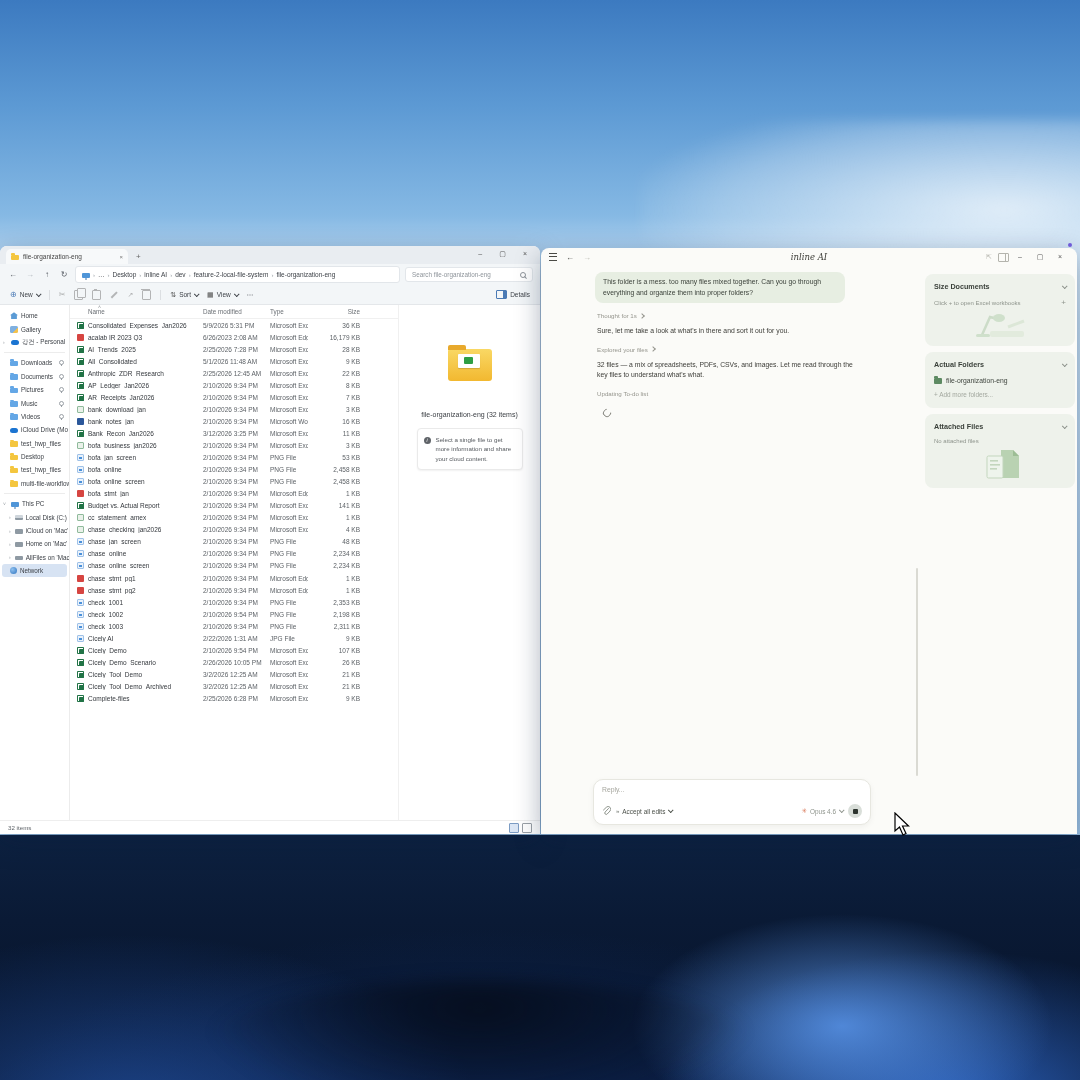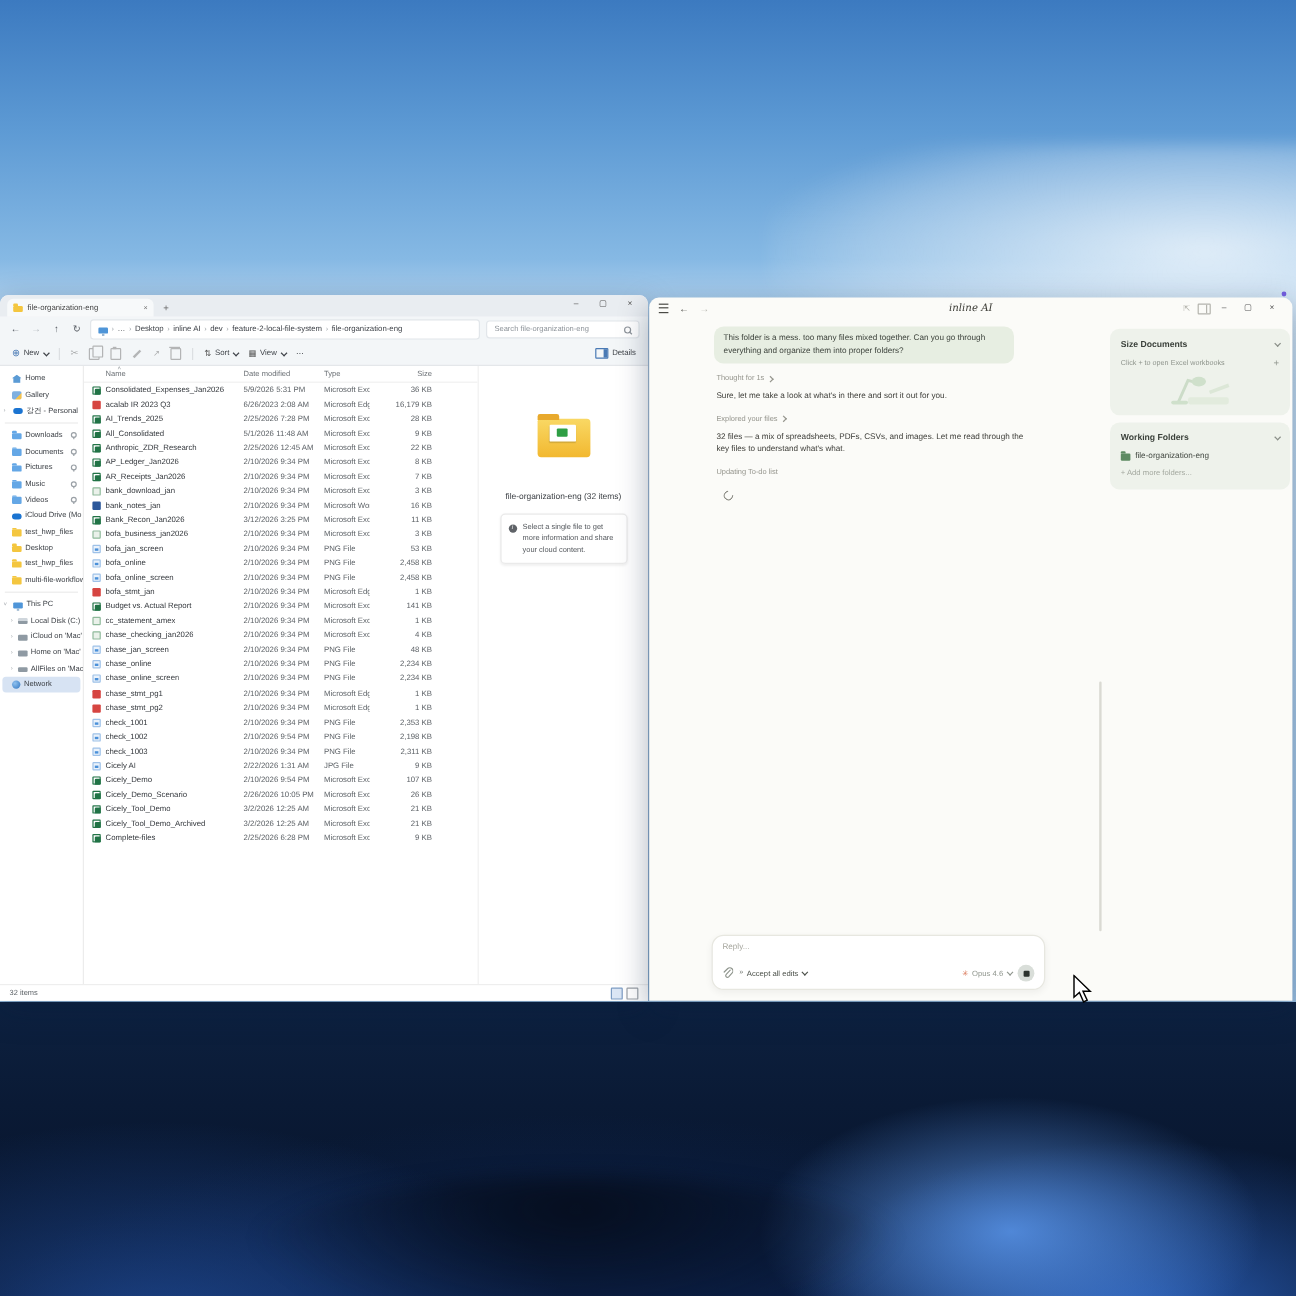--- a/index.html
+++ b/index.html
@@ -637,30 +637,49 @@
           <ellipse cx="31" cy="9" rx="6" ry="4" fill="#cfe0cb"></ellipse>
           <rect x="8" y="25" width="14" height="3" rx="1.5" fill="#cfe0cb"></rect>
           <rect x="22" y="22" width="34" height="6" rx="2" fill="#e2ebdd"></rect>
           <path d="M40 18 L56 12" stroke="#dce7d7" stroke-width="3"></path>
         </svg>
       </div>
     </div>
 
     <div class="card" style="top:104px;height:56px;">
       <h3>
-          <span>Working Folders</span>
+          <span>Actual Folders</span>
           <span class="chev down"></span>
         </h3>
       <div class="folder-row">
         <span class="gfolder"></span>
         <span>file-organization-eng</span>
       </div>
       <div class="addmore">+ Add more folders...</div>
     </div>
 
+    <div class="card" style="top:166px;height:74px;">
+      <h3>
+          <span>Attached Files</span>
+          <span class="chev down"></span>
+        </h3>
+      <div class="hint">
+          <span>No attached files</span>
+        </div>
+      <div class="docwrap">
+        <svg width="50" height="34" viewBox="0 0 50 34">
+          <path d="M26 2 h12 l6 6 v22 h-18 z" fill="#b9d2b2"></path>
+          <path d="M38 2 l6 6 h-6 z" fill="#9dbd95"></path>
+          <rect x="12" y="8" width="16" height="22" rx="1.5" fill="#eef4ec" stroke="#c3d6bd"></rect>
+          <rect x="15" y="12" width="8" height="1.6" fill="#c3d6bd"></rect>
+          <rect x="15" y="16" width="10" height="1.6" fill="#c3d6bd"></rect>
+          <rect x="15" y="20" width="7" height="1.6" fill="#c3d6bd"></rect>
+        </svg>
+      </div>
+    </div>
 
     <div class="composer">
       <div class="reply-ph">Reply...</div>
       <div class="comp-row">
         <svg width="9" height="10" viewBox="0 0 9 10">
           <path d="M6.5 2.5 L3.2 6 a1.4 1.4 0 0 0 2 2 L8 5 a2.6 2.6 0 0 0-3.7-3.7 L1.5 4" stroke="#8f958d" stroke-width="1" fill="none" stroke-linecap="round"></path>
         </svg>
         <div class="accept">
           <span class="pre">»</span>
           <span>Accept all edits</span>

